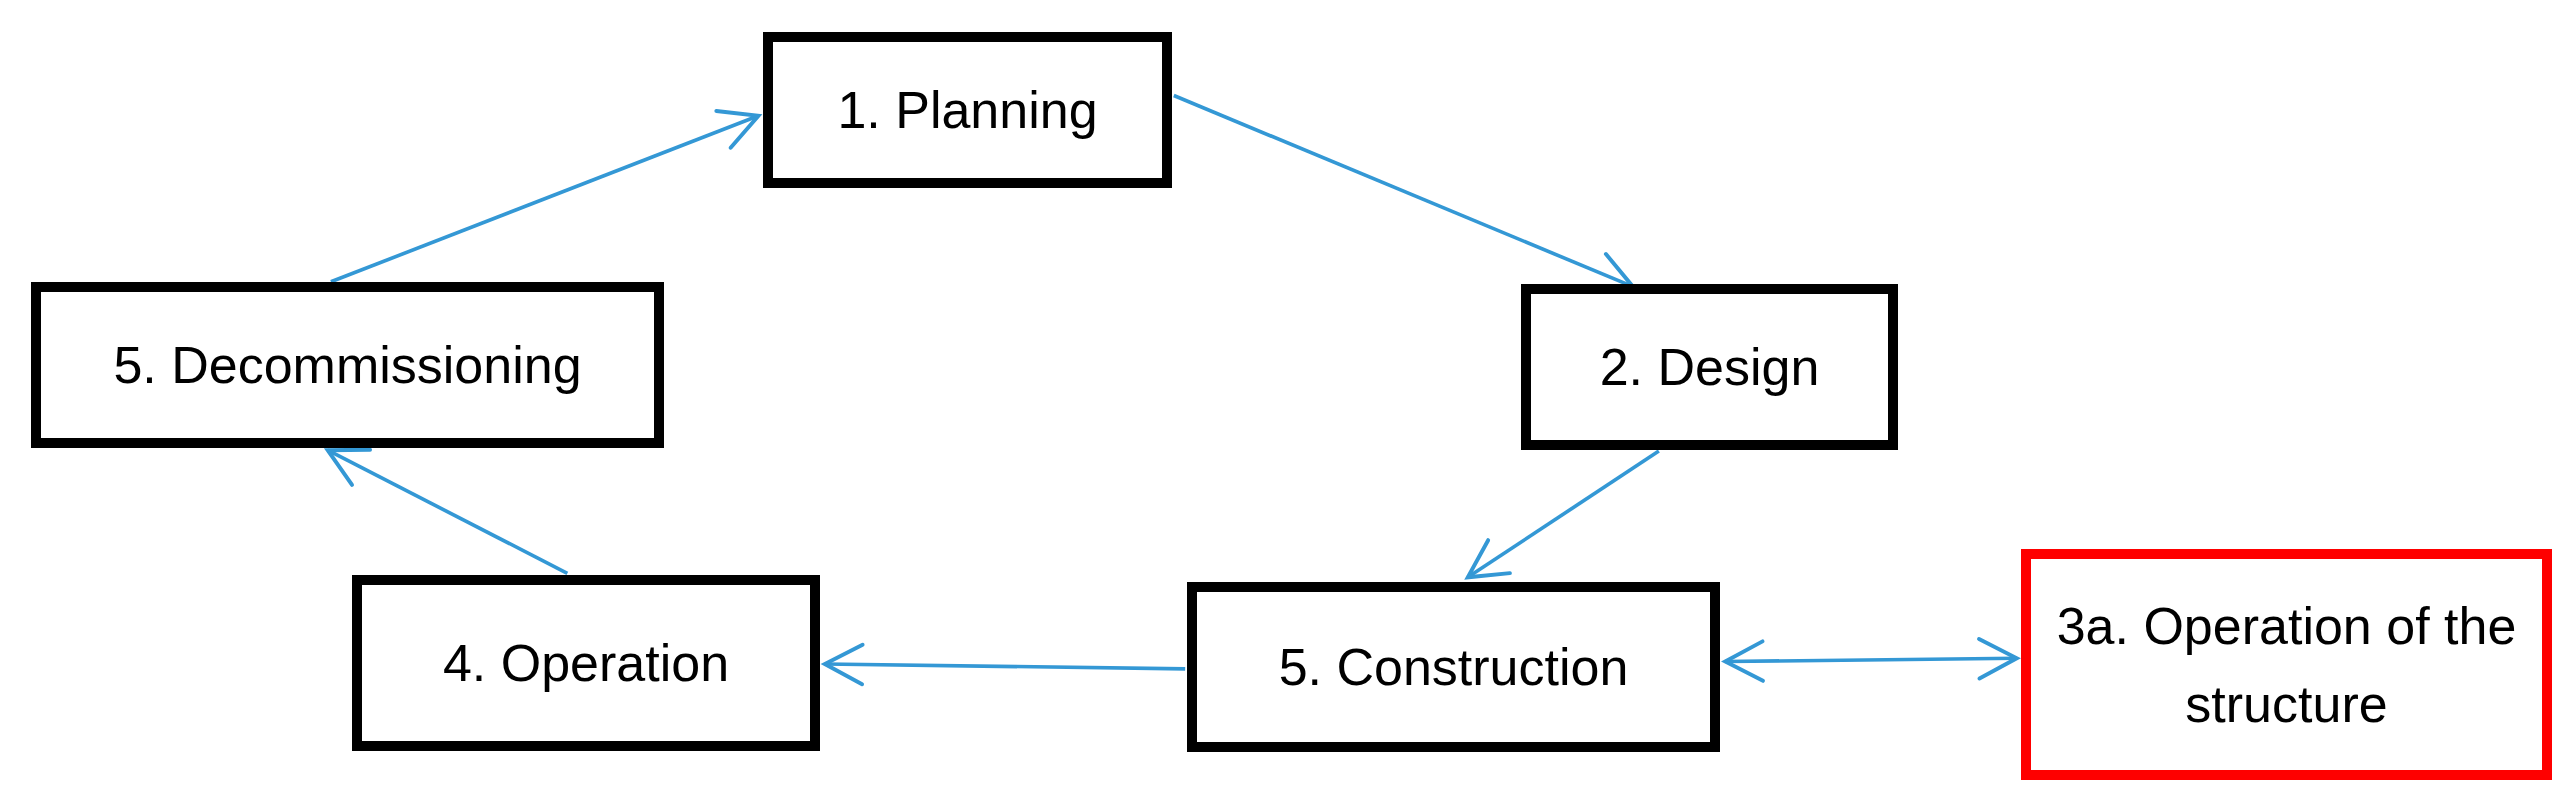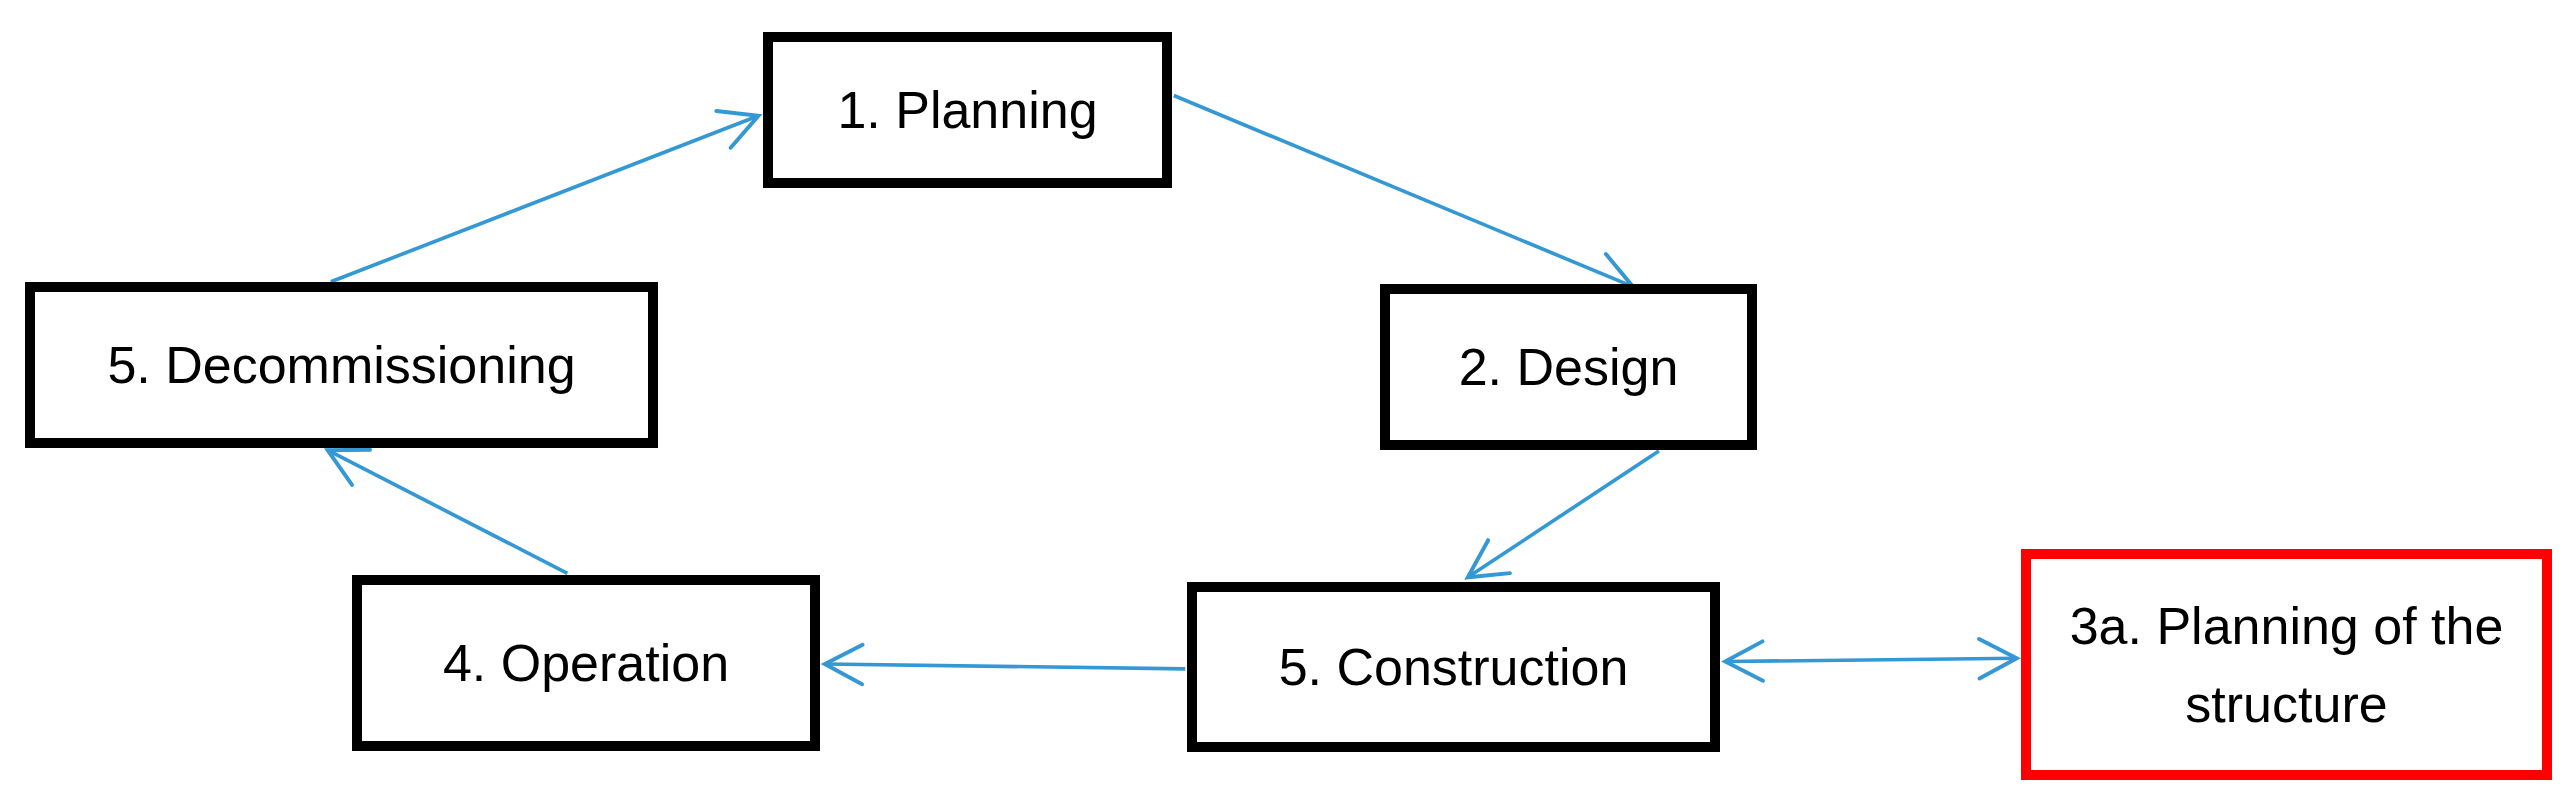--- a/index.html
+++ b/index.html
@@ -74,34 +74,34 @@
     <line x1="2048" y1="557" x2="1812" y2="713" marker-end="url(#head)"></line>
     <line x1="1463" y1="826" x2="1018" y2="820" marker-end="url(#head)"></line>
     <line x1="700" y1="708" x2="404" y2="556" marker-end="url(#head)"></line>
     <line x1="2130" y1="817" x2="2490" y2="813" marker-start="url(#tail)" marker-end="url(#head)"></line>
   </svg>
 
   <div class="node" style="left:763px;top:32px;width:409px;height:156px">
     <span class="label">1. Planning</span>
   </div>
 
-  <div class="node" style="left:1380px;top:284px;width:377px;height:166px">
+  <div class="node" style="left:1521px;top:284px;width:377px;height:166px">
     <span class="label">2. Design</span>
   </div>
 
   <div class="node" style="left:1187px;top:582px;width:533px;height:170px">
     <span class="label">5. Construction</span>
   </div>
 
   <div class="node" style="left:352px;top:575px;width:468px;height:176px">
     <span class="label">4. Operation</span>
   </div>
 
-  <div class="node" style="left:25px;top:282px;width:633px;height:166px">
+  <div class="node" style="left:31px;top:282px;width:633px;height:166px">
     <span class="label">5. Decommissioning</span>
   </div>
 
   <div class="node highlight" style="left:2021px;top:549px;width:531px;height:231px">
-    <span class="label">3a. Planning of the structure</span>
+    <span class="label">3a. Operation of the structure</span>
   </div>
 
 </div>
 
 
 </body></html>

